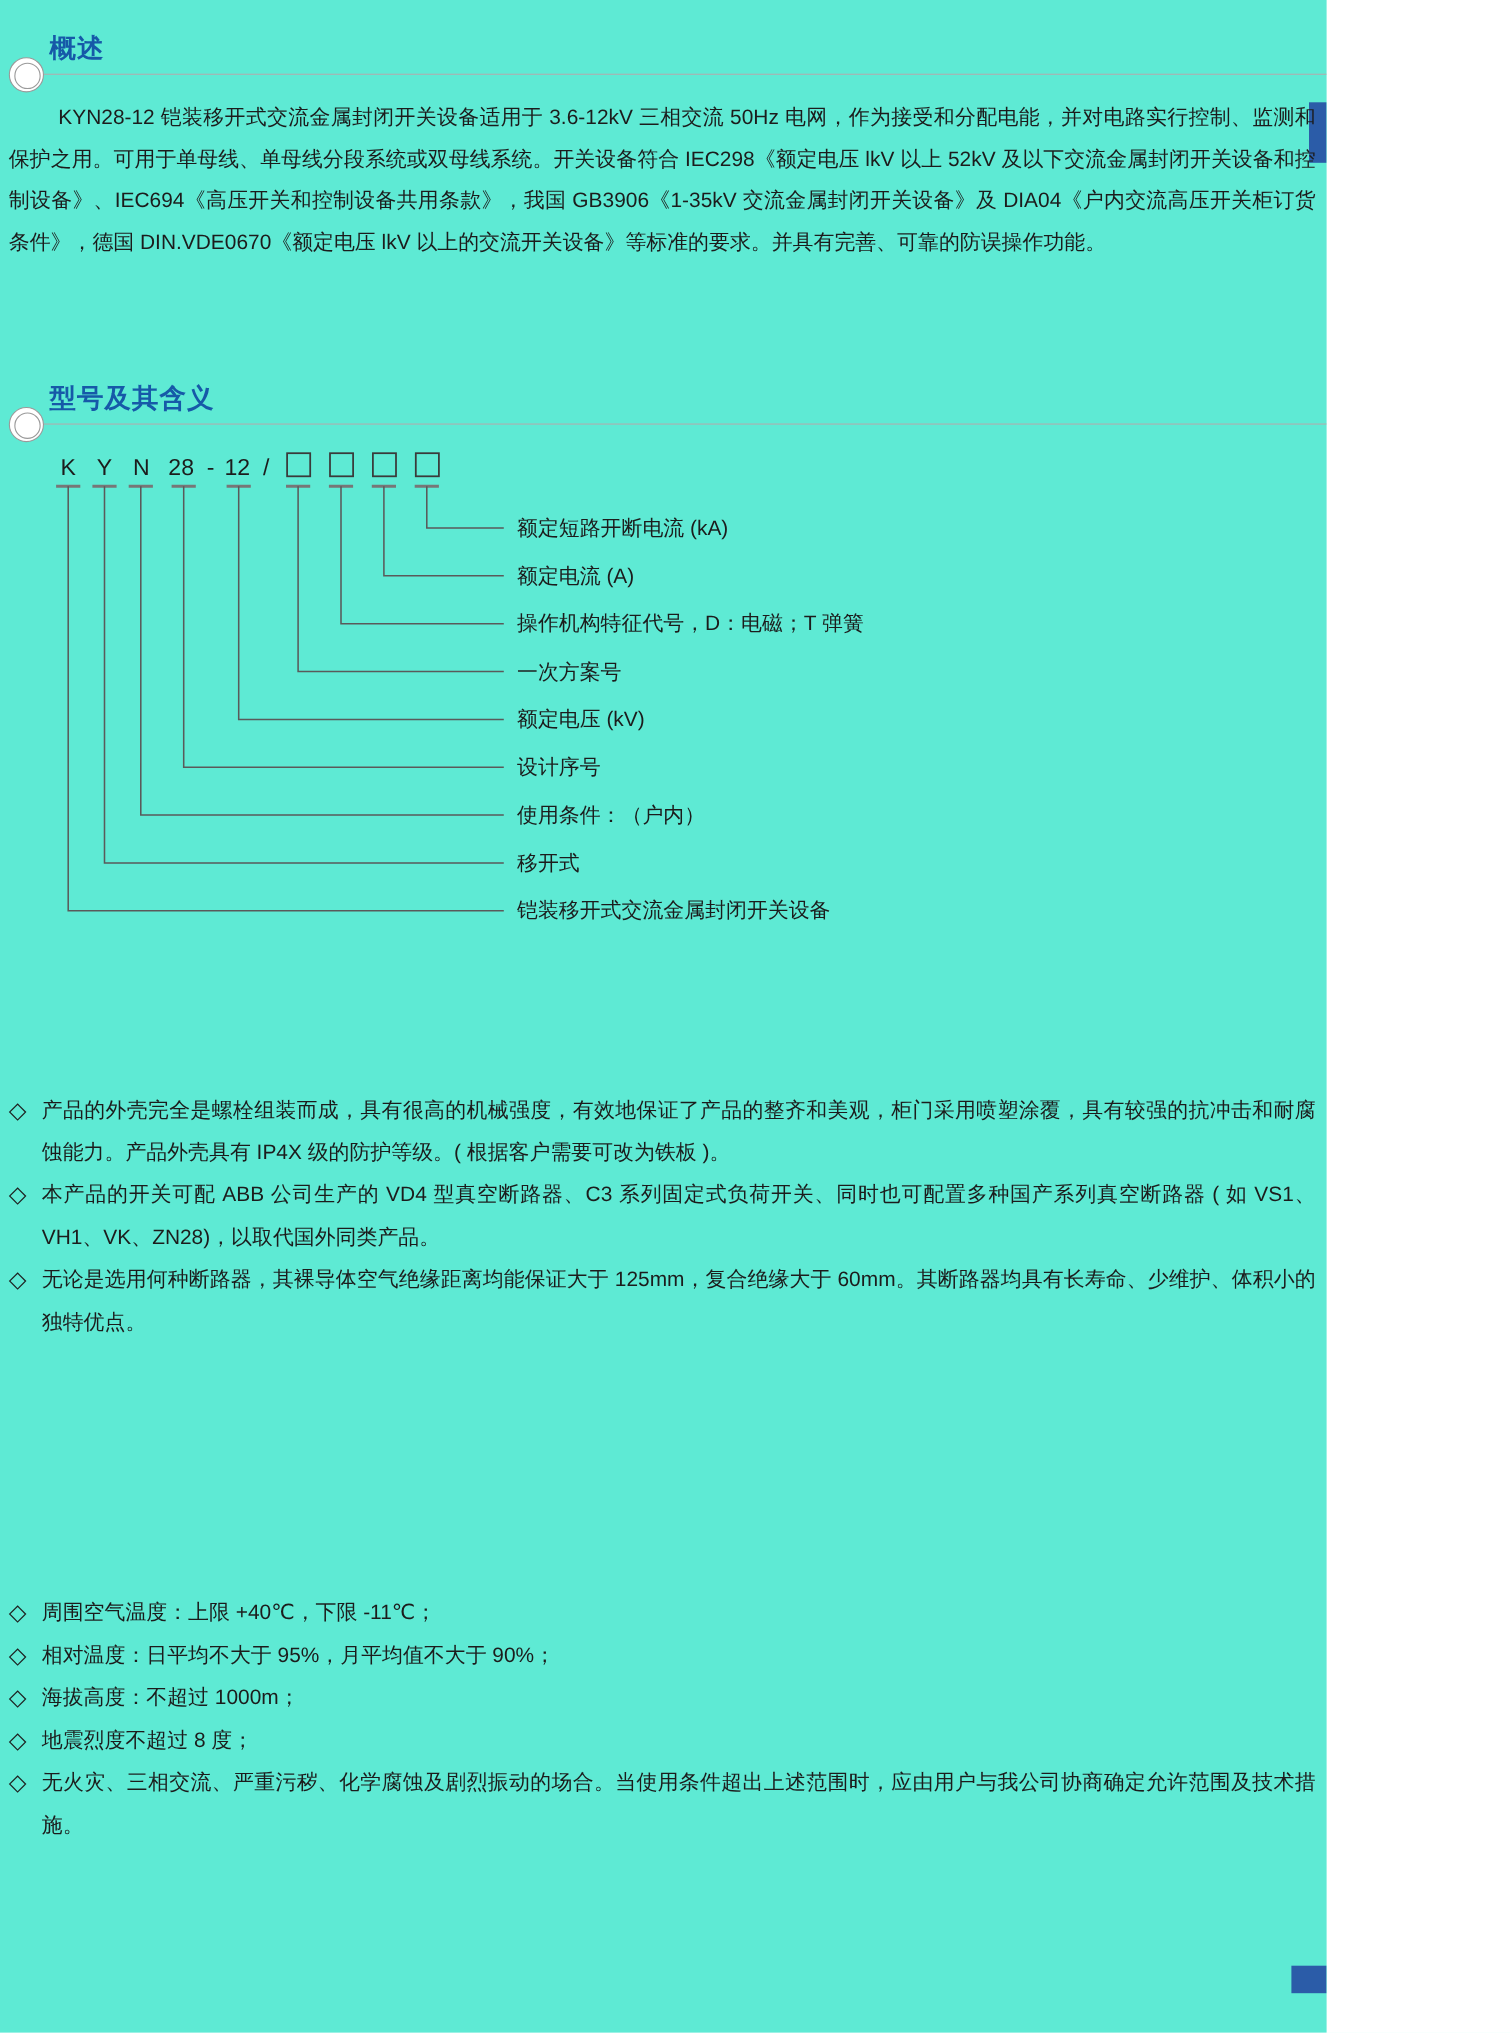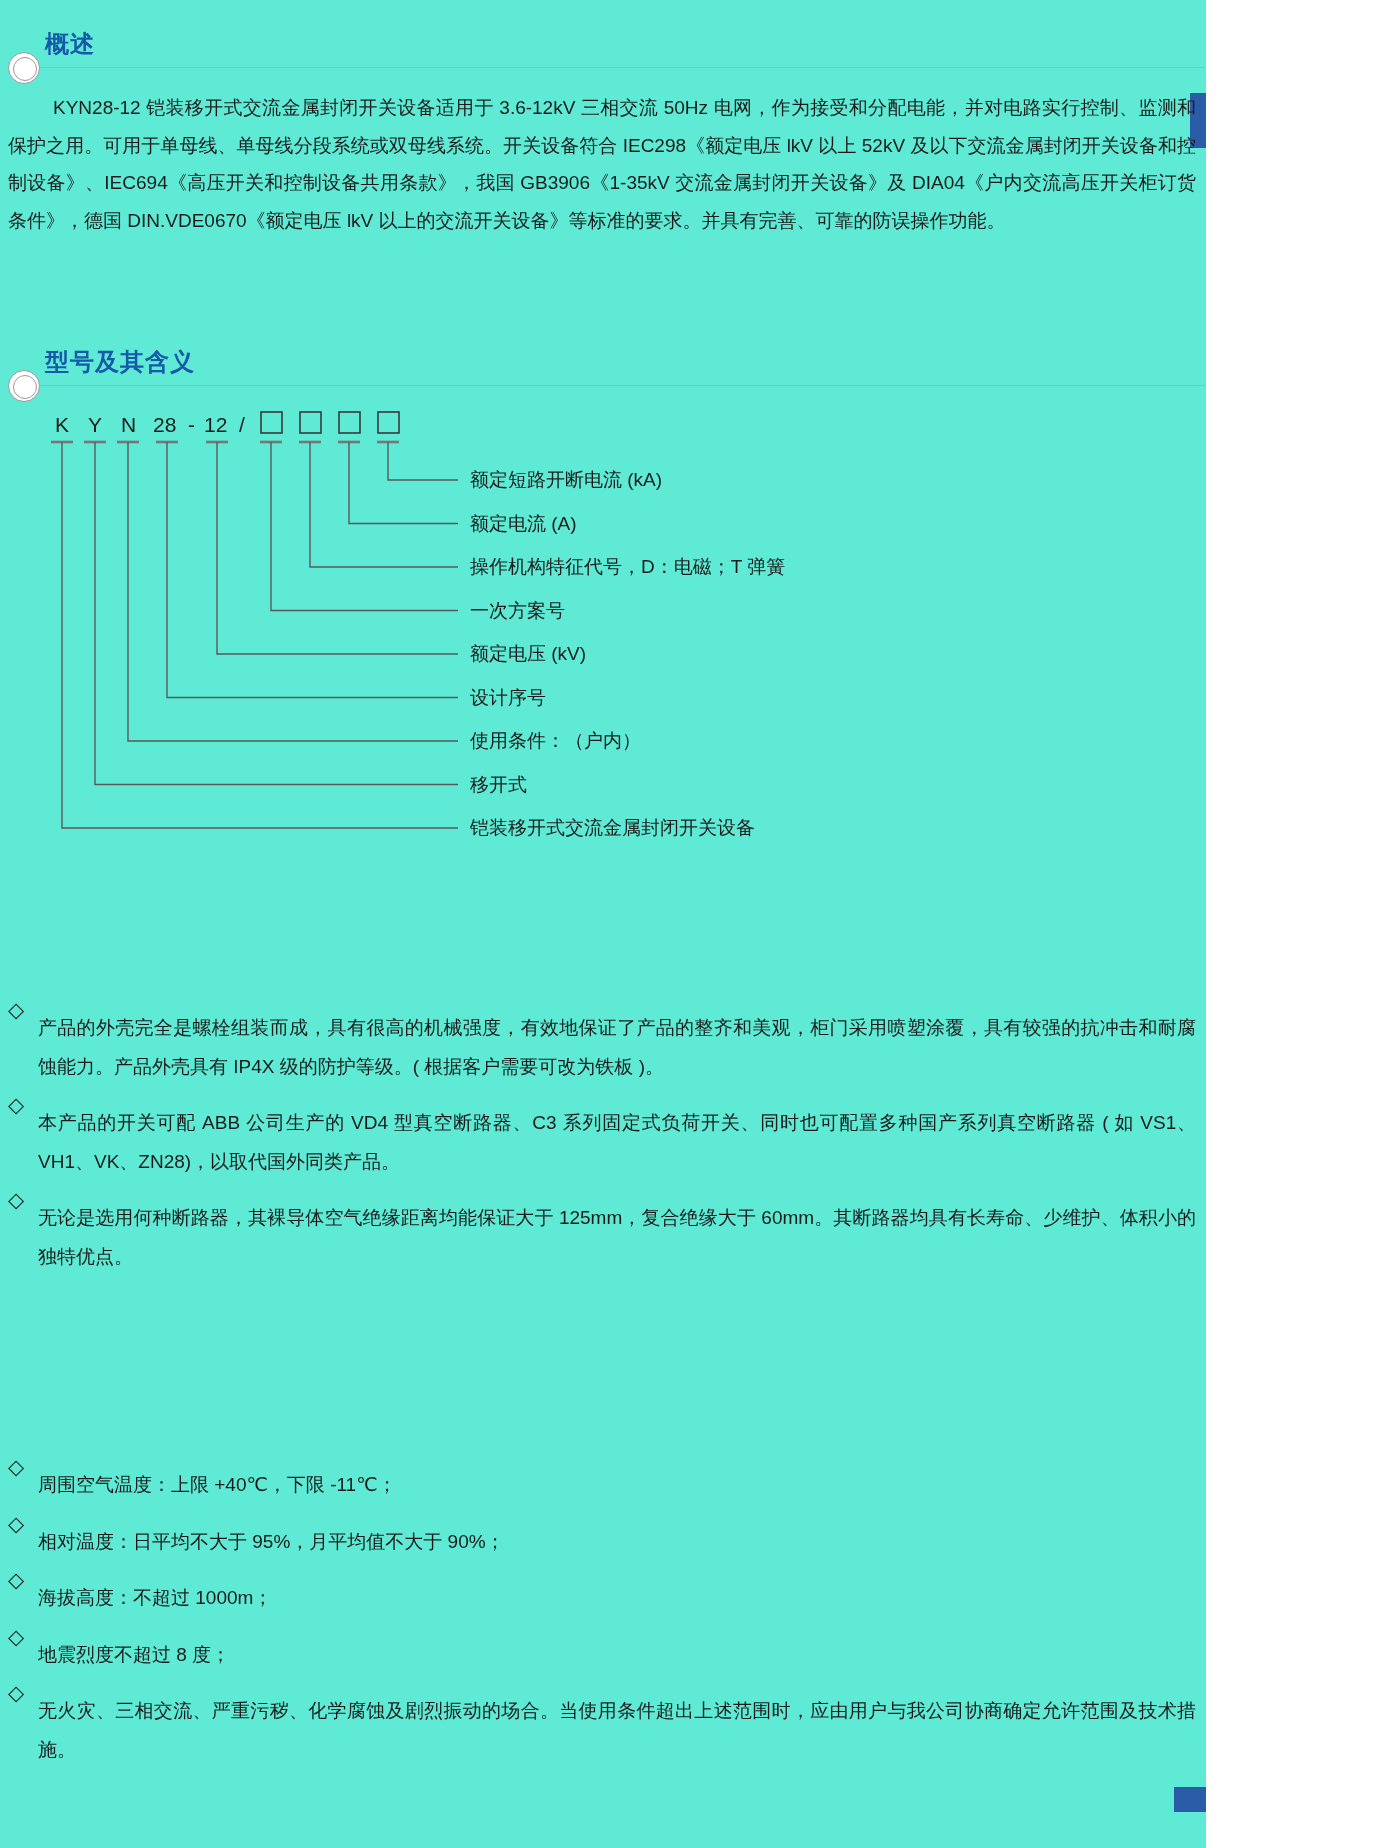--- a/index.html
+++ b/index.html
@@ -82,21 +82,20 @@
   .bullet { display: flex; }
   .bullet .marker {
     flex: none;
     width: 30px;
     font-size: 21px;
     color: #1c1c1c;
   }
   .bullet .bullet-text {
     flex: 1;
     text-align: justify;
-    margin-top: 18px;
   }
 
   
   .model-svg { position: absolute; left: 0; top: 402px; }
   .model-svg text {
     font-family: "Liberation Sans", "DejaVu Sans", sans-serif;
     fill: #1c1c1c;
   }
   .model-svg .code-char { font-size: 21px; }
   .model-svg .diag-label { font-size: 19px; }

